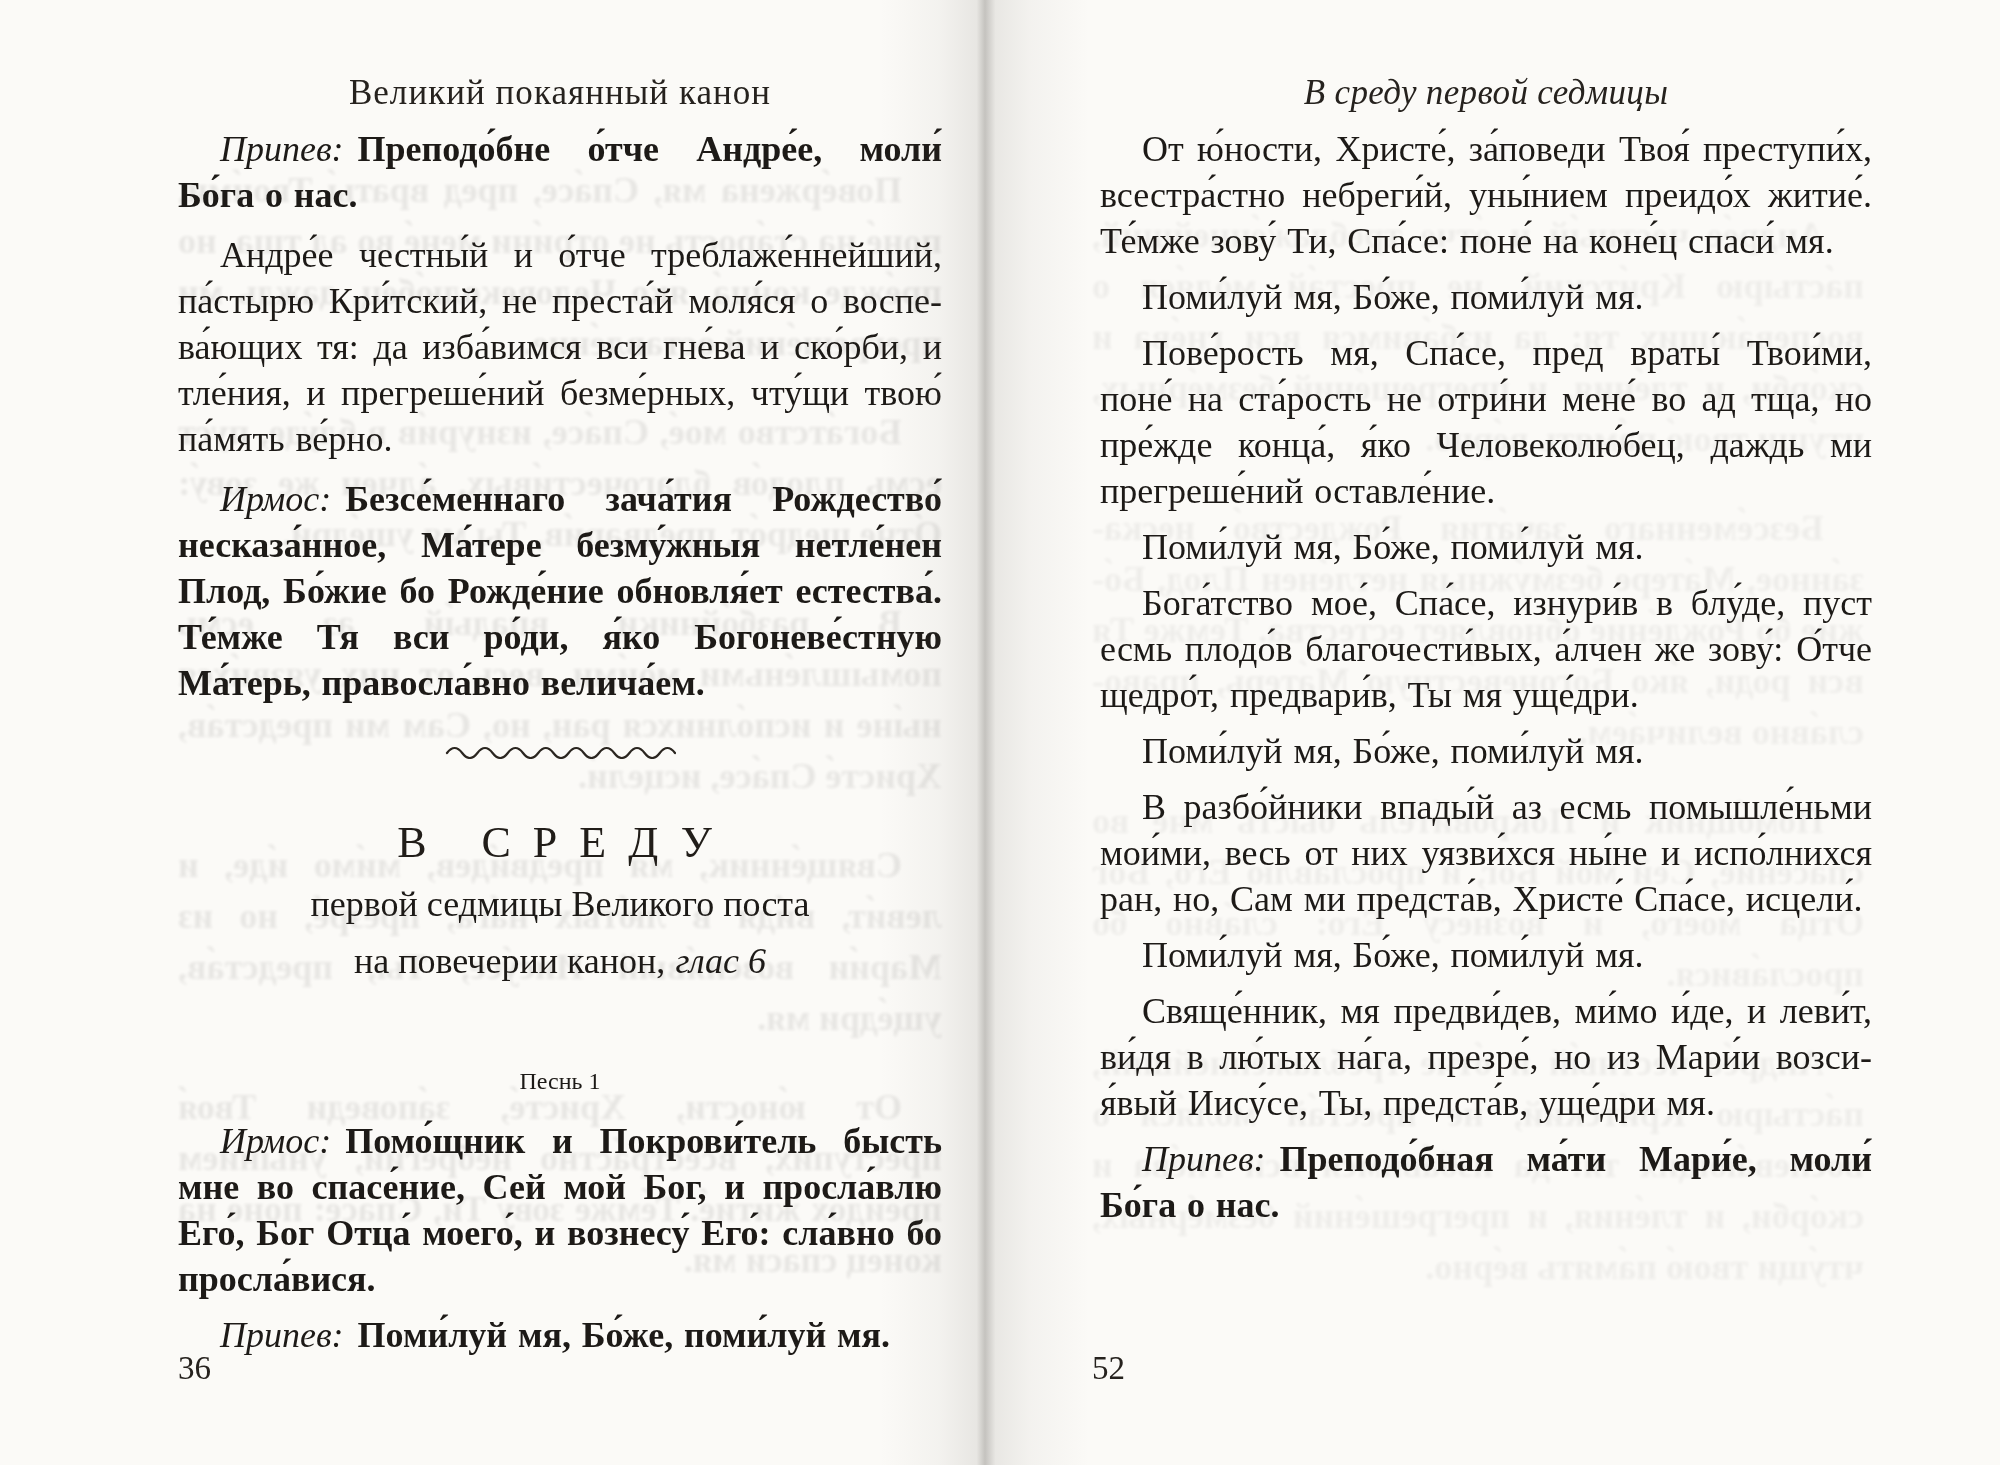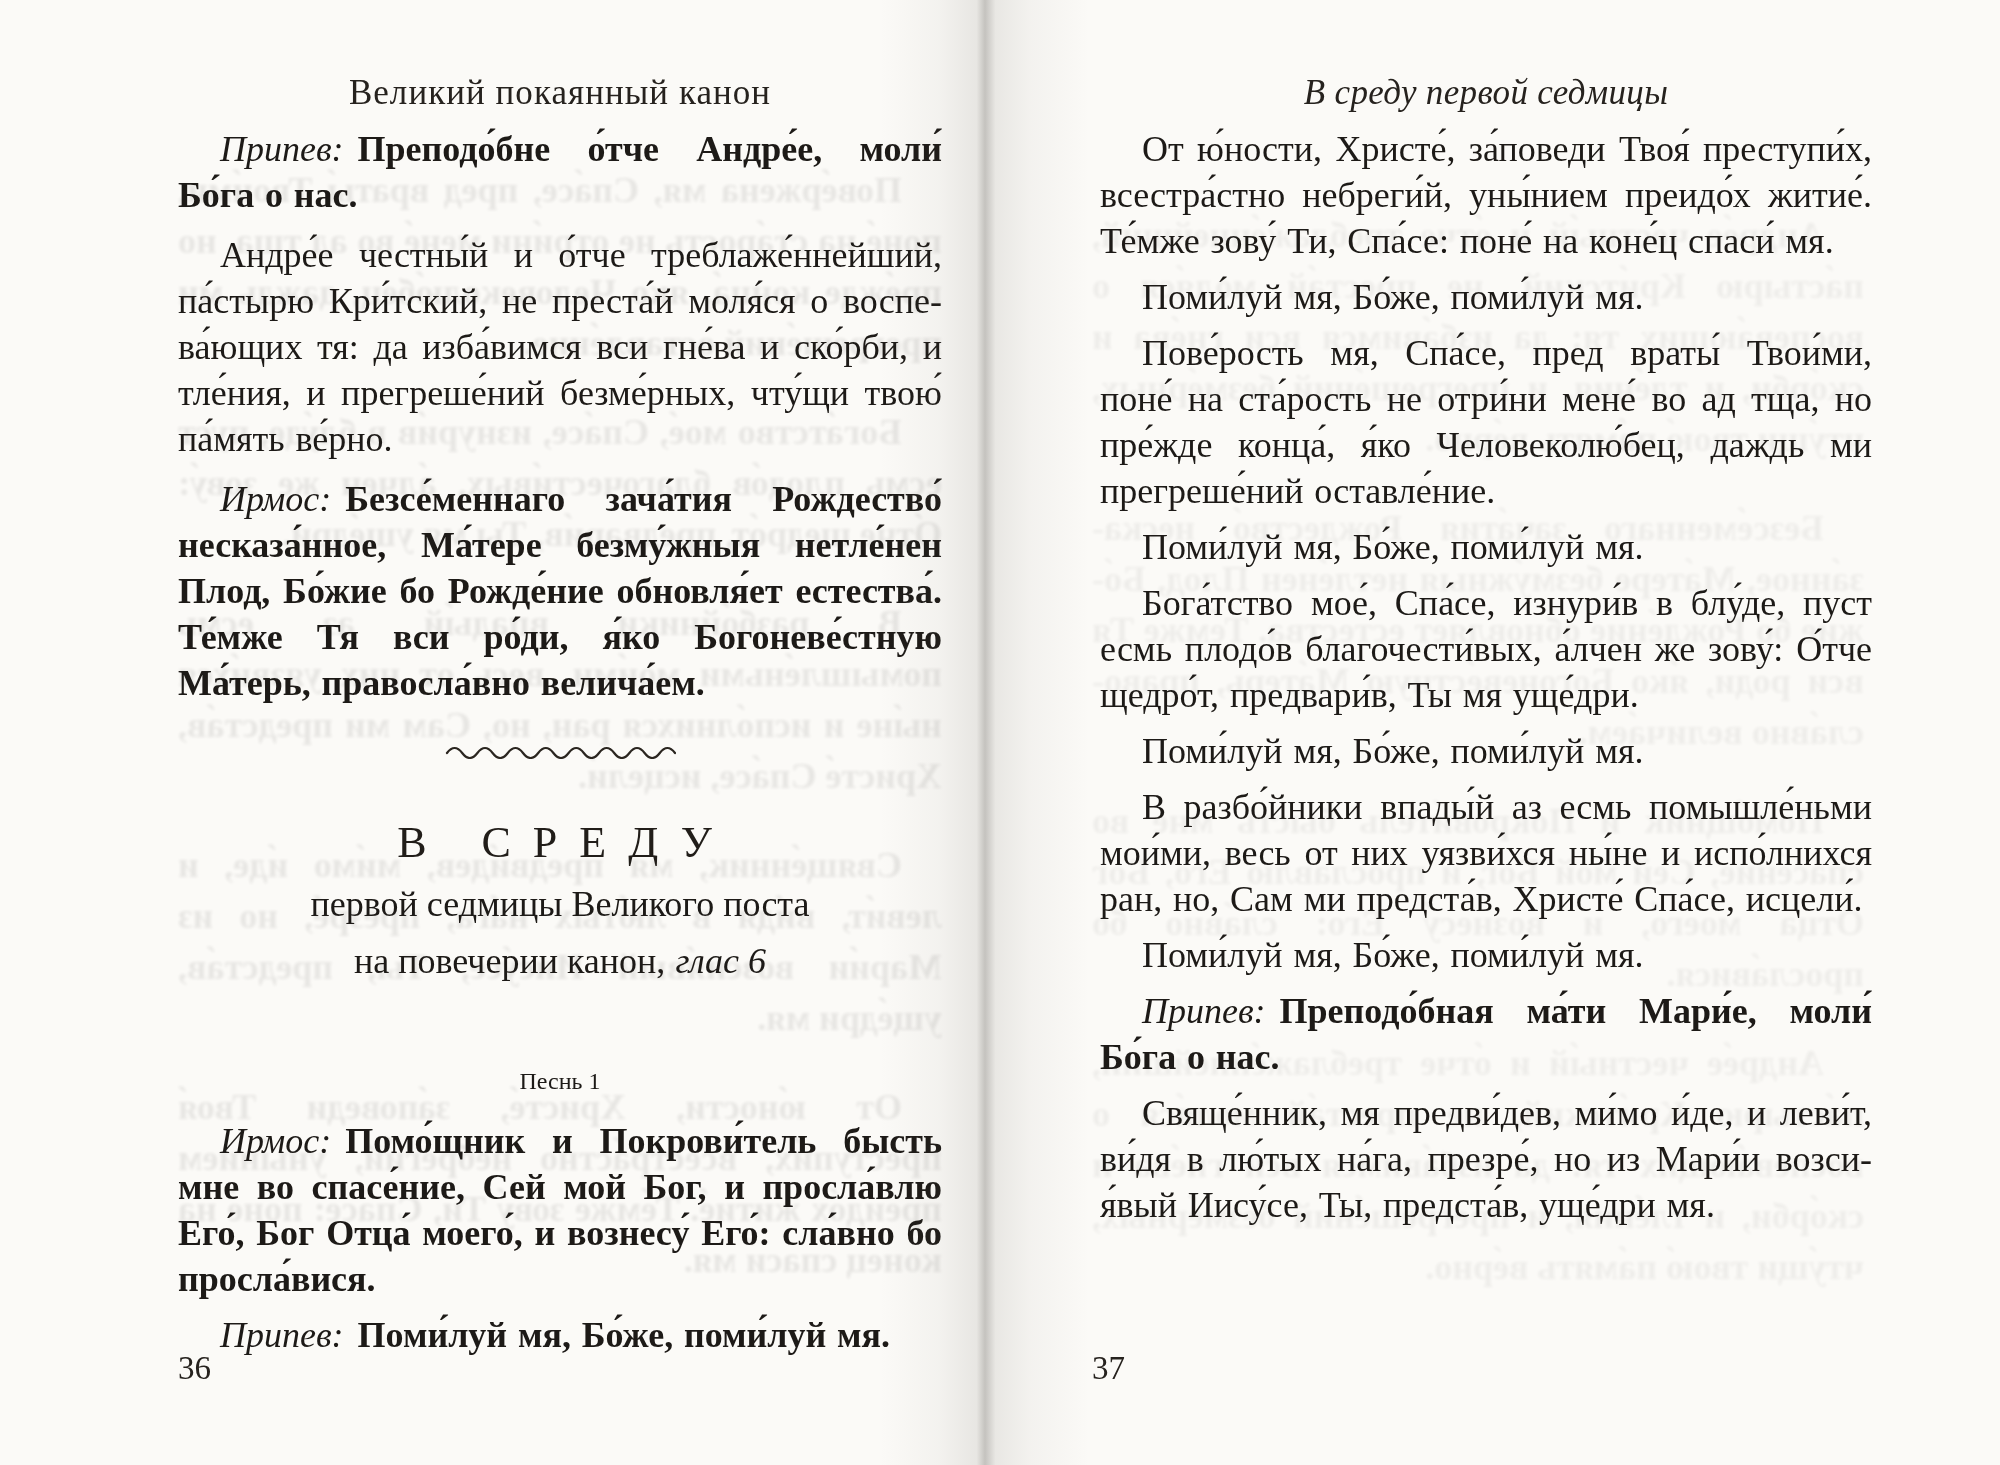--- a/index.html
+++ b/index.html
@@ -139,22 +139,22 @@
       <header class="running-head italic">В среду первой седмицы</header>
 
       <p class="para">От ю́ности, Христе́, за́поведи Твоя́ преступи́х, всестра́стно небреги́й, уны́нием преидо́х житие́. Те́мже зову́ Ти, Спа́се: поне́ на коне́ц спаси́ мя.</p>
       <p class="para">Поми́луй мя, Бо́же, поми́луй мя.</p>
       <p class="para">Пове́рость мя, Спа́се, пред враты́ Твои́ми, поне́ на ста́рость не отри́ни мене́ во ад тща, но пре́жде конца́, я́ко Человеколю́бец, даждь ми прегреше́ний оставле́ние.</p>
       <p class="para">Поми́луй мя, Бо́же, поми́луй мя.</p>
       <p class="para">Бога́тство мое́, Спа́се, изнури́в в блу́де, пуст есмь плодо́в благочести́вых, а́лчен же зову́: О́тче щедро́т, предвари́в, Ты мя уще́дри.</p>
       <p class="para">Поми́луй мя, Бо́же, поми́луй мя.</p>
       <p class="para">В разбо́йники впады́й аз есмь помышле́ньми мои́ми, весь от них уязви́хся ны́не и испо́лнихся ран, но, Сам ми предста́в, Христе́ Спа́се, исцели́.</p>
       <p class="para">Поми́луй мя, Бо́же, поми́луй мя.</p>
+      <p class="para">Свяще́нник, мя предви́дев, ми́мо и́де, и леви́т, ви́дя в лю́тых на́га, презре́, но из Мари́и возси­я́вый Иису́се, Ты, предста́в, уще́дри мя.</p>
+
       <p class="para"><em class="label">Припев:</em><b class="strong">Преподо́бная ма́ти Мари́е, моли́ Бо́га о нас.</b></p>
-
-      <p class="para">Свяще́нник, мя предви́дев, ми́мо и́де, и леви́т, ви́дя в лю́тых на́га, презре́, но из Мари́и возси­я́вый Иису́се, Ты, предста́в, уще́дри мя.</p>
 
     </div>
 
-    <div class="page-num">37</div>
+    <div class="page-num">52</div>
   </section>
 
 </div>
 
 </body></html>

